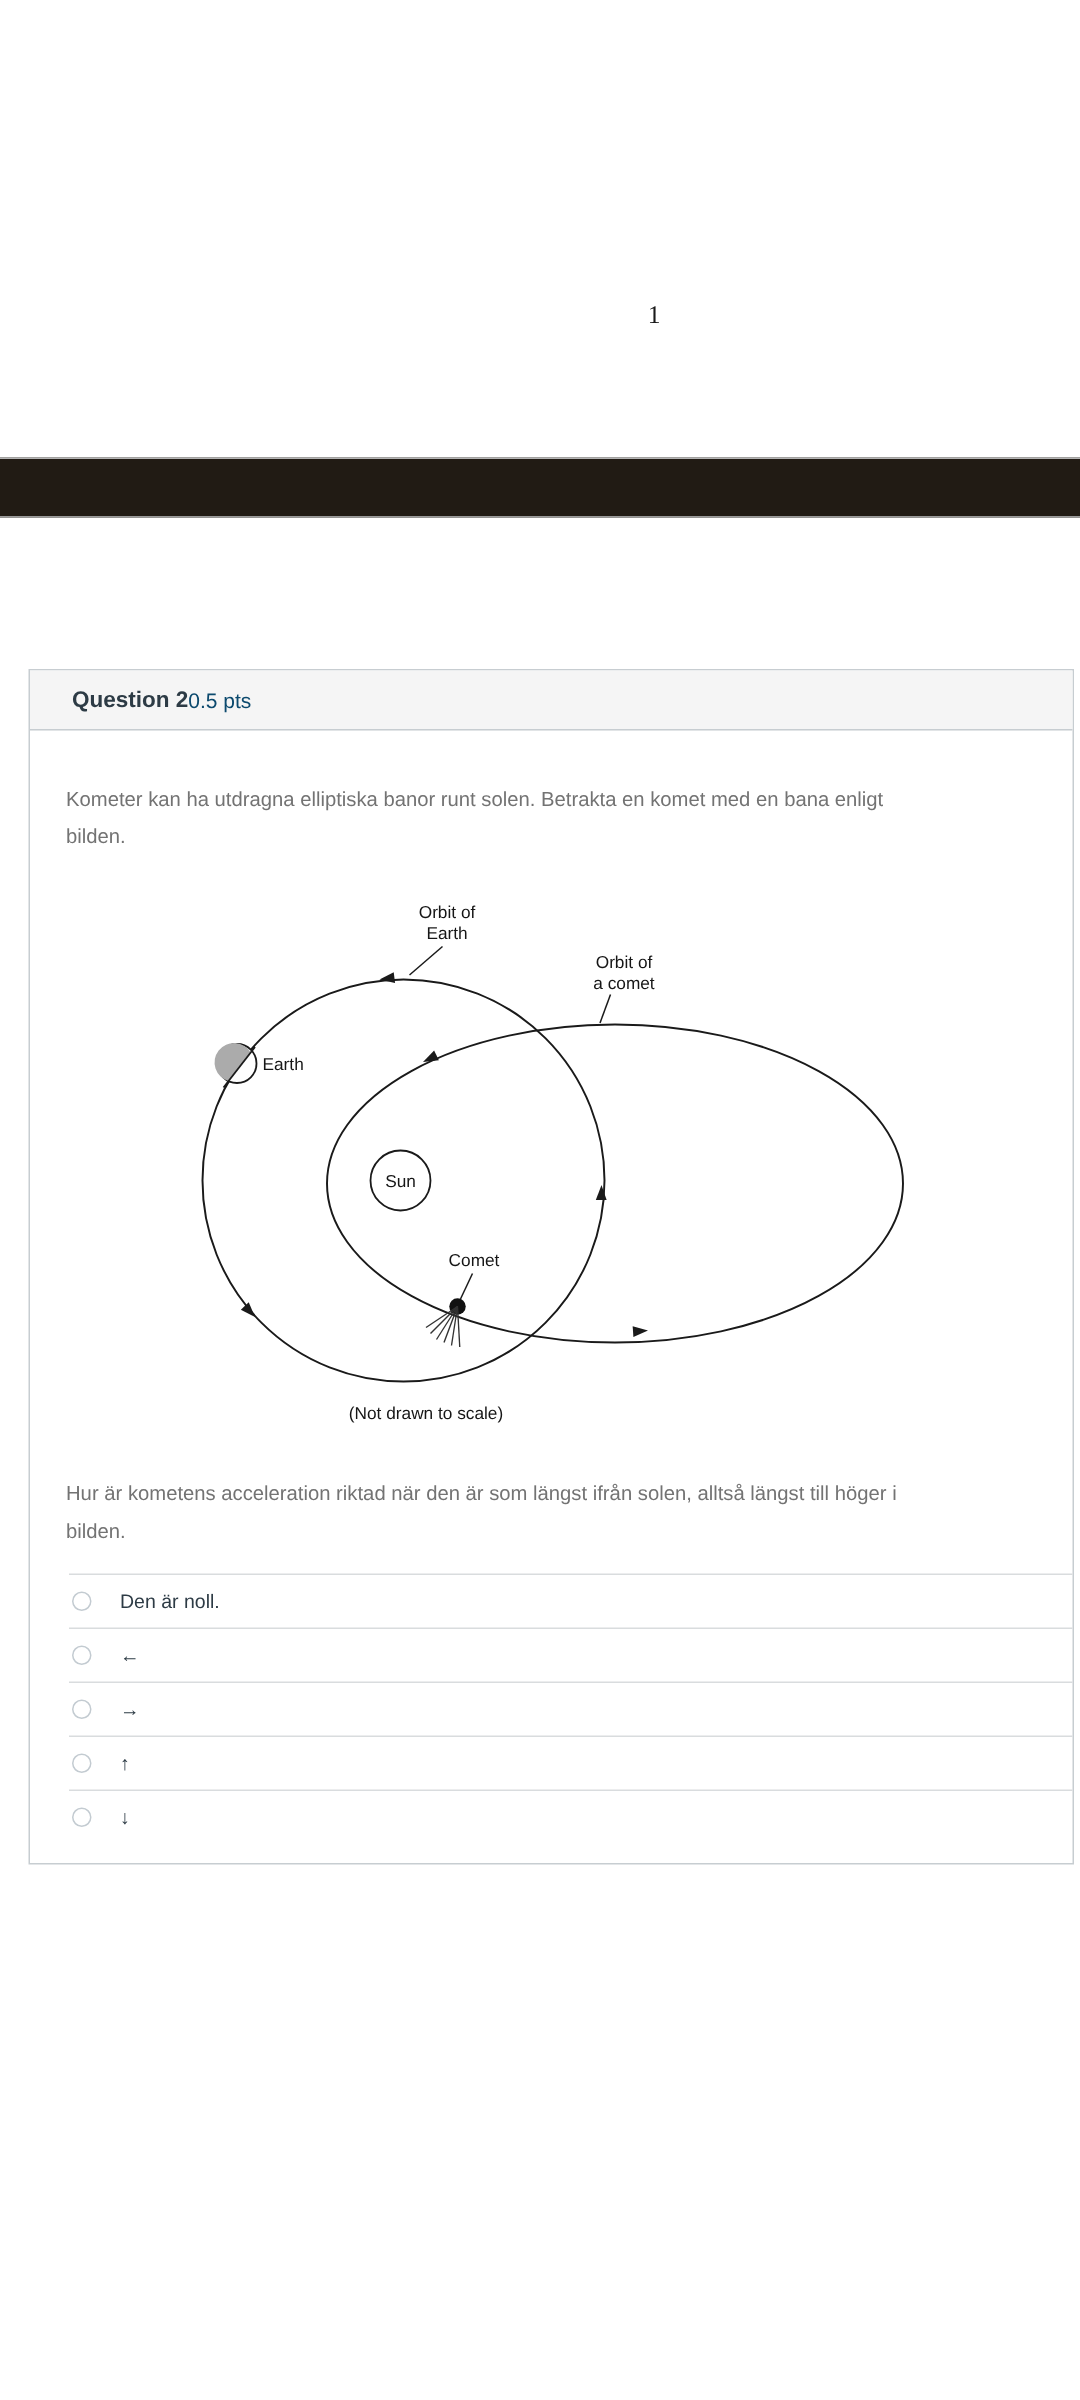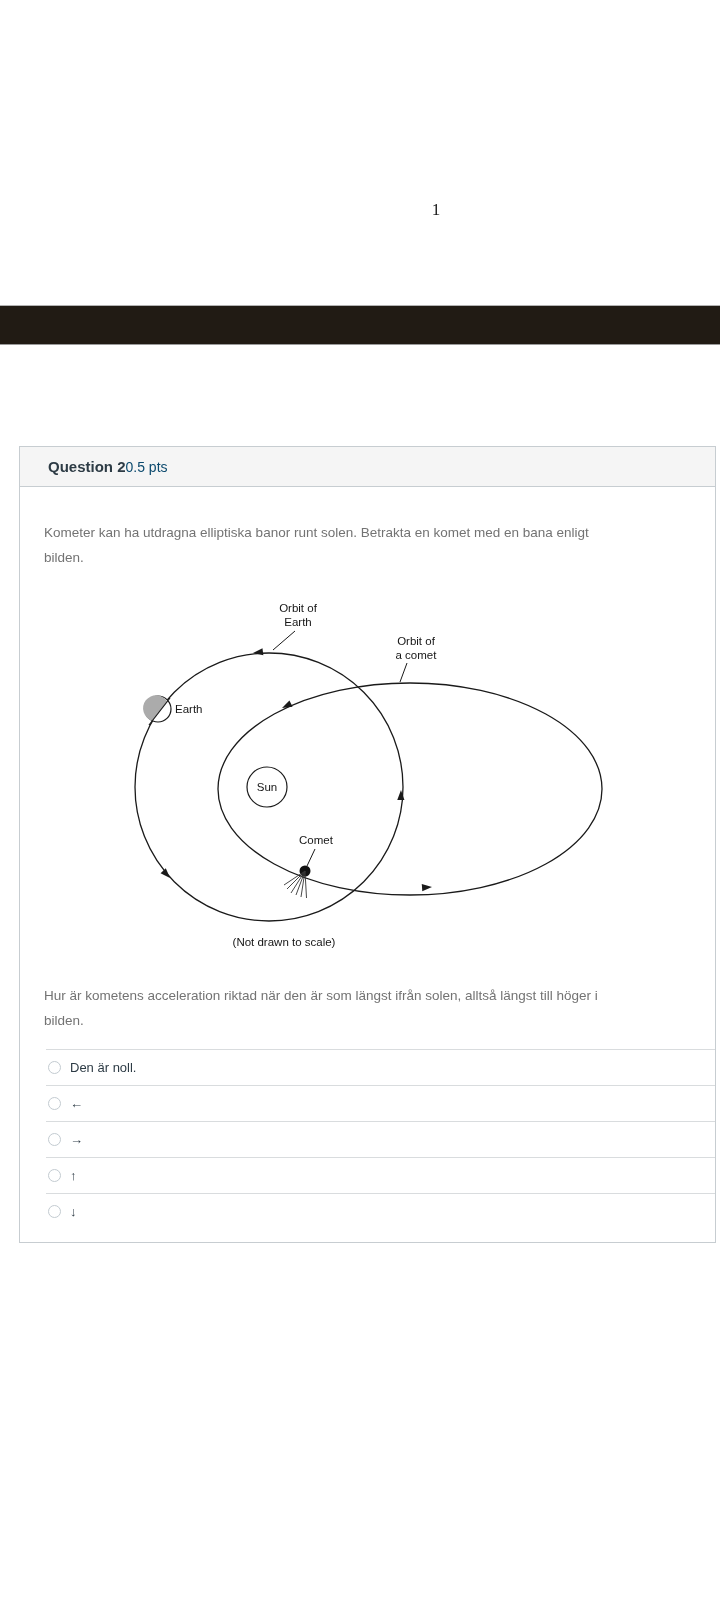--- a/index.html
+++ b/index.html
@@ -39,20 +39,21 @@
     font-family:"Liberation Sans","DejaVu Sans",sans-serif;
     fill:#161616;font-size:11.5px;
   }
   .options{
     position:absolute;left:26px;top:602px;width:669px;
   }
   .option-row{
     height:35px;border-top:1px solid #d9dcde;
     display:flex;align-items:center;padding-left:2px;box-sizing:content-box;
     cursor:pointer;
+    gap:10px;
   }
   .radio{
     width:11px;height:11px;border:1px solid #c3cbd1;border-radius:50%;
     background:#ffffff;flex:0 0 auto;
   }
   .option-label{
     margin-left:9px;font-size:13px;color:#2d3b45;line-height:1;
   }
 </style>
 </head>

